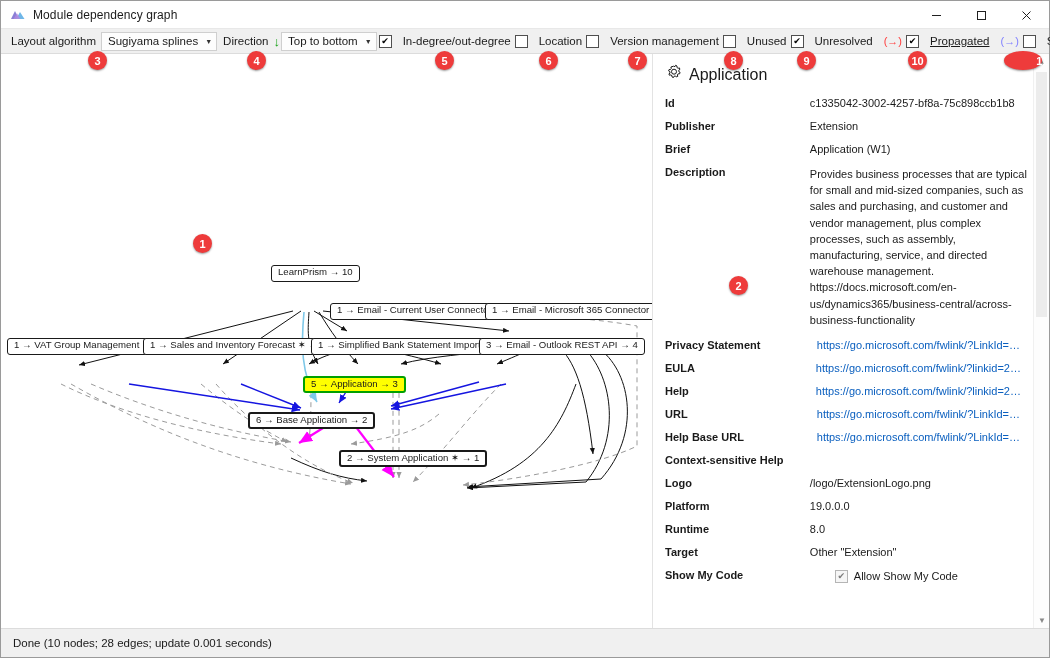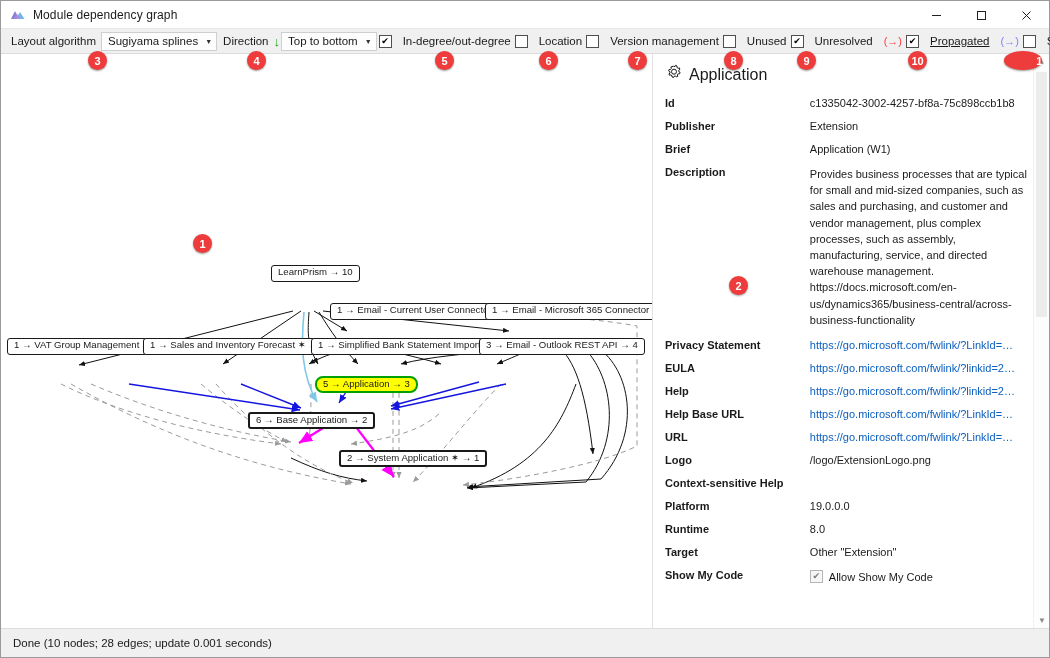--- a/index.html
+++ b/index.html
@@ -103,23 +103,23 @@
   .detail-title { font-size: 16px; color: #1a1a1a; }
   .prop-table { width: 100%; border-collapse: collapse; }
   .prop-table td {
     vertical-align: top;
     padding: 4px 0 7px 0;
     font-size: 11px;
     color: #1a1a1a;
   }
   .prop-key { width: 142px; font-weight: bold; padding-left: 2px !important; }
   .prop-val { color: #1a1a1a; }
-  .prop-val.link { color: #0a5fbf; }
+  .prop-val.link { color: #0a5fbf; text-align: center; }
   .prop-val.desc { line-height: 16.2px; width: 210px; }
-  .val-check { display: inline-flex; align-items: center; gap: 6px; }
+  .val-check { display: inline-flex; gap: 6px; margin-left: 25px; }
   .cbox-d {
     width: 13px; height: 13px;
     border: 1px solid #b5b5b5; background: #f6f6f6;
     display: inline-flex; align-items: center; justify-content: center;
     font-size: 9px; color: #7d7d7d; line-height: 1; flex: none;
   }
   .cbox-d.checked::after { content: "\2714"; }
 
   
   .vscroll {
@@ -361,21 +361,21 @@
           </div>
           <div class="gnode" style="left: 484px; top: 249px;">
             <span>1 → Email - Microsoft 365 Connector → 3</span>
           </div>
           <div class="gnode" style="left: 310px; top: 284px;">
             <span>1 → Simplified Bank Statement Import → 4</span>
           </div>
           <div class="gnode" style="left: 478px; top: 284px;">
             <span>3 → Email - Outlook REST API → 4</span>
           </div>
-          <div class="gnode selected" style="left: 314px; top: 322px; border-radius: 8px;">
+          <div class="gnode selected" style="left: 302px; top: 322px;">
             <span>5 → Application → 3</span>
           </div>
           <div class="gnode bold" style="left: 247px; top: 358px;">
             <span>6 → Base Application → 2</span>
           </div>
           <div class="gnode bold" style="left: 338px; top: 396px;">
             <span>2 → System Application ✶ → 1</span>
           </div>
         </div>
     </div>
@@ -415,34 +415,34 @@
               </tr>
               <tr>
                 <td class="prop-key">EULA</td>
                 <td class="prop-val link">https://go.microsoft.com/fwlink/?linkid=2…</td>
               </tr>
               <tr>
                 <td class="prop-key">Help</td>
                 <td class="prop-val link">https://go.microsoft.com/fwlink/?linkid=2…</td>
               </tr>
               <tr>
+                <td class="prop-key">URL</td>
+                <td class="prop-val link">https://go.microsoft.com/fwlink/?LinkId=…</td>
+              </tr>
+              <tr>
                 <td class="prop-key">Help Base URL</td>
                 <td class="prop-val link">https://go.microsoft.com/fwlink/?LinkId=…</td>
               </tr>
               <tr>
-                <td class="prop-key">URL</td>
-                <td class="prop-val link">https://go.microsoft.com/fwlink/?LinkId=…</td>
+                <td class="prop-key">Context-sensitive Help</td>
+                <td class="prop-val"></td>
               </tr>
               <tr>
                 <td class="prop-key">Logo</td>
                 <td class="prop-val">/logo/ExtensionLogo.png</td>
-              </tr>
-              <tr>
-                <td class="prop-key">Context-sensitive Help</td>
-                <td class="prop-val"></td>
               </tr>
               <tr>
                 <td class="prop-key">Platform</td>
                 <td class="prop-val">19.0.0.0</td>
               </tr>
               <tr>
                 <td class="prop-key">Runtime</td>
                 <td class="prop-val">8.0</td>
               </tr>
               <tr>

